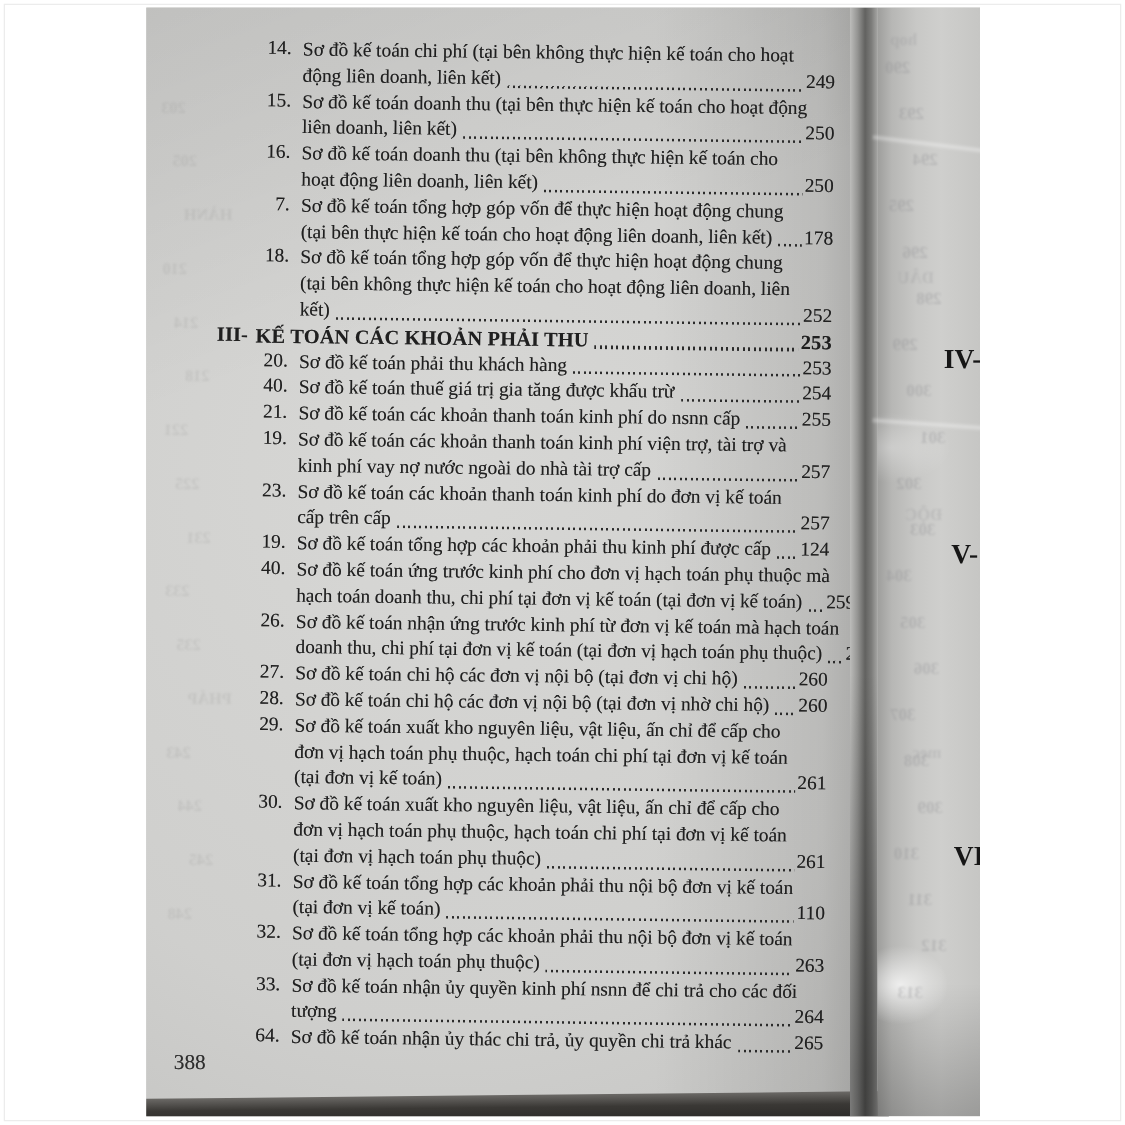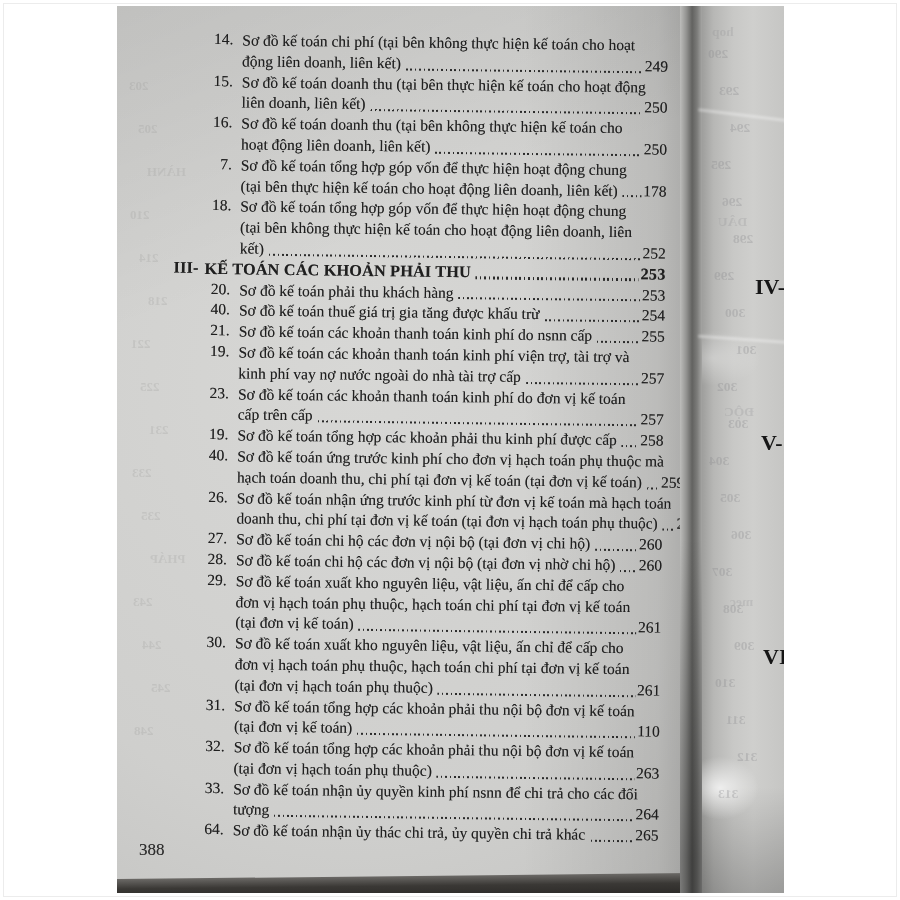--- a/index.html
+++ b/index.html
@@ -56,21 +56,21 @@
   .section .dots{height:2.4px;}
 
   .footer{position:absolute;left:22px;top:834px;font-size:17px;color:#2e2e2e;
     text-shadow:0 0 0.5px rgba(30,30,30,0.5);}
 
   
   .ghost{position:absolute;transform:scaleX(-1);filter:blur(0.7px);color:#8e8e8c;
     font-weight:bold;font-size:13px;opacity:0.20;white-space:nowrap;}
   .curl .ghost{opacity:0.30;font-size:13.5px;color:#86868a;}
   .roman{position:absolute;font-weight:bold;font-size:22px;color:#161616;filter:blur(0.35px);}
-  .roman.r1{left:53px;top:268px;} .roman.r2{left:59px;top:424px;} .roman.r3{left:61px;top:638px;}
+  .roman.r1{left:53px;top:268px;} .roman.r2{left:59px;top:424px;} .roman.r3{left:61px;top:666px;}
 </style>
 </head>
 <body>
 
 <div class="frame"></div>
 
 <div class="stage">
 
   <div class="main-page">
     <div>
@@ -209,21 +209,21 @@
               <span class="pg">257</span>
             </div>
           </div>
         </div>
         <div class="entry">
           <span class="num">19.</span>
           <div class="txt">
             <div class="line last">
               <span class="t fit" style="width: 379px; transform: scaleX(0.997368); transform-origin: 0px 50%;">Sơ đồ kế toán tổng hợp các khoản phải thu kinh phí được cấp</span>
               <span class="dots"></span>
-              <span class="pg">258</span>
+              <span class="pg">124</span>
             </div>
           </div>
         </div>
         <div class="entry">
           <span class="num">40.</span>
           <div class="txt">
             <div class="line"><span class="t fit">Sơ đồ kế toán ứng trước kinh phí cho đơn vị hạch toán phụ thuộc mà</span></div>
             <div class="line last">
               <span class="t fit" style="width: 405px; transform: scaleX(0.987805); transform-origin: 0px 50%;">hạch toán doanh thu, chi phí tại đơn vị kế toán (tại đơn vị kế toán)</span>
               <span class="dots"></span>

